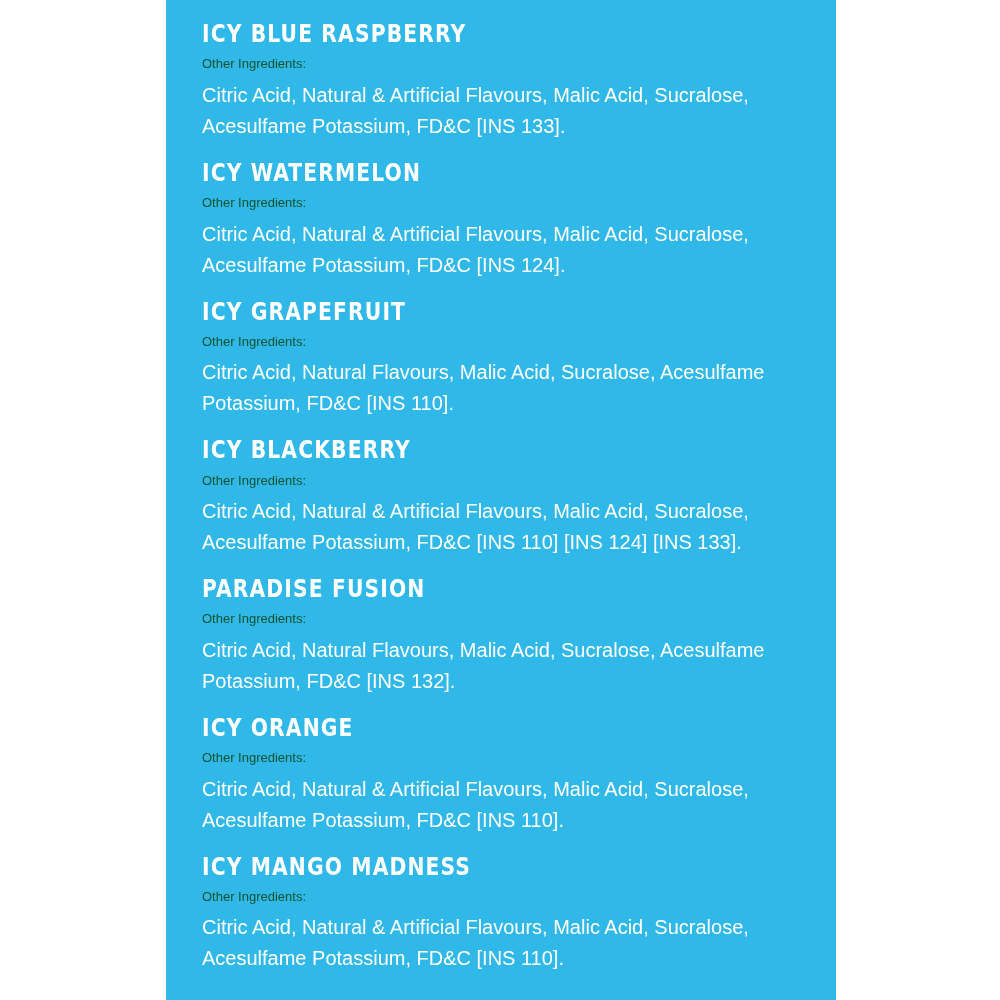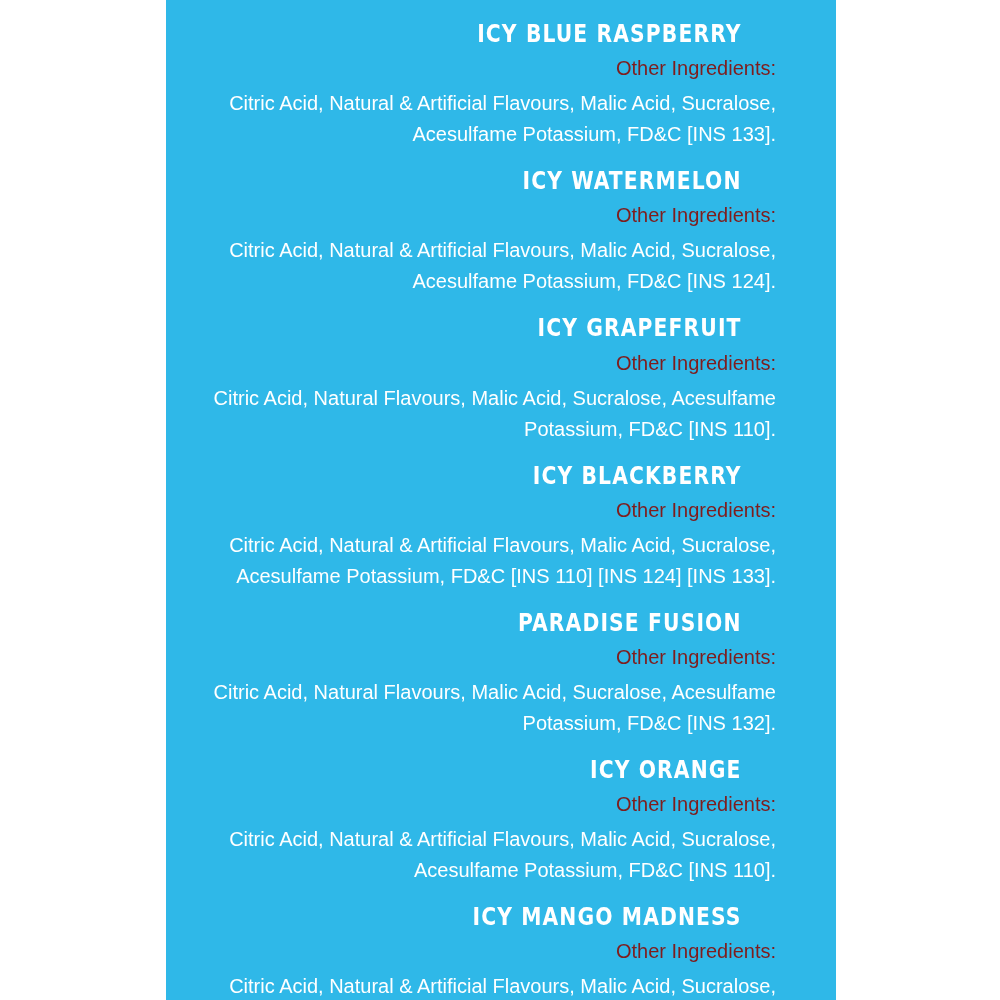--- a/index.html
+++ b/index.html
@@ -11,21 +11,20 @@
     height: 1000px;
     background: #ffffff;
     font-family: "Liberation Sans", sans-serif;
     overflow: hidden;
   }
   #page {
     position: relative;
     width: 1000px;
     height: 1000px;
     background: #ffffff;
-    text-align: right;
   }
   #panel {
     position: absolute;
     left: 166px;
     top: 0;
     width: 670px;
     height: 1000px;
     background: #2fb8e8;
     box-sizing: border-box;
     padding: 16px 60px 0 36px;
@@ -41,22 +40,22 @@
     letter-spacing: 1.2px;
     color: #ffffff;
     margin: 0 0 9px 0;
     line-height: 1.05;
     text-transform: uppercase;
     transform: scaleX(0.94);
     transform-origin: left center;
   }
   .ingredients-label {
     font-family: "Liberation Sans", sans-serif;
-    font-size: 20px;
-    color: #7f1d1d;
+    font-size: 13px;
+    color: #14532d;
     margin: 0 0 8px 0;
     line-height: 1.2;
   }
   .ingredients-text {
     font-family: "Liberation Sans", sans-serif;
     font-size: 20px;
     color: #ffffff;
     margin: 0;
     line-height: 1.55;
     max-width: 575px;

